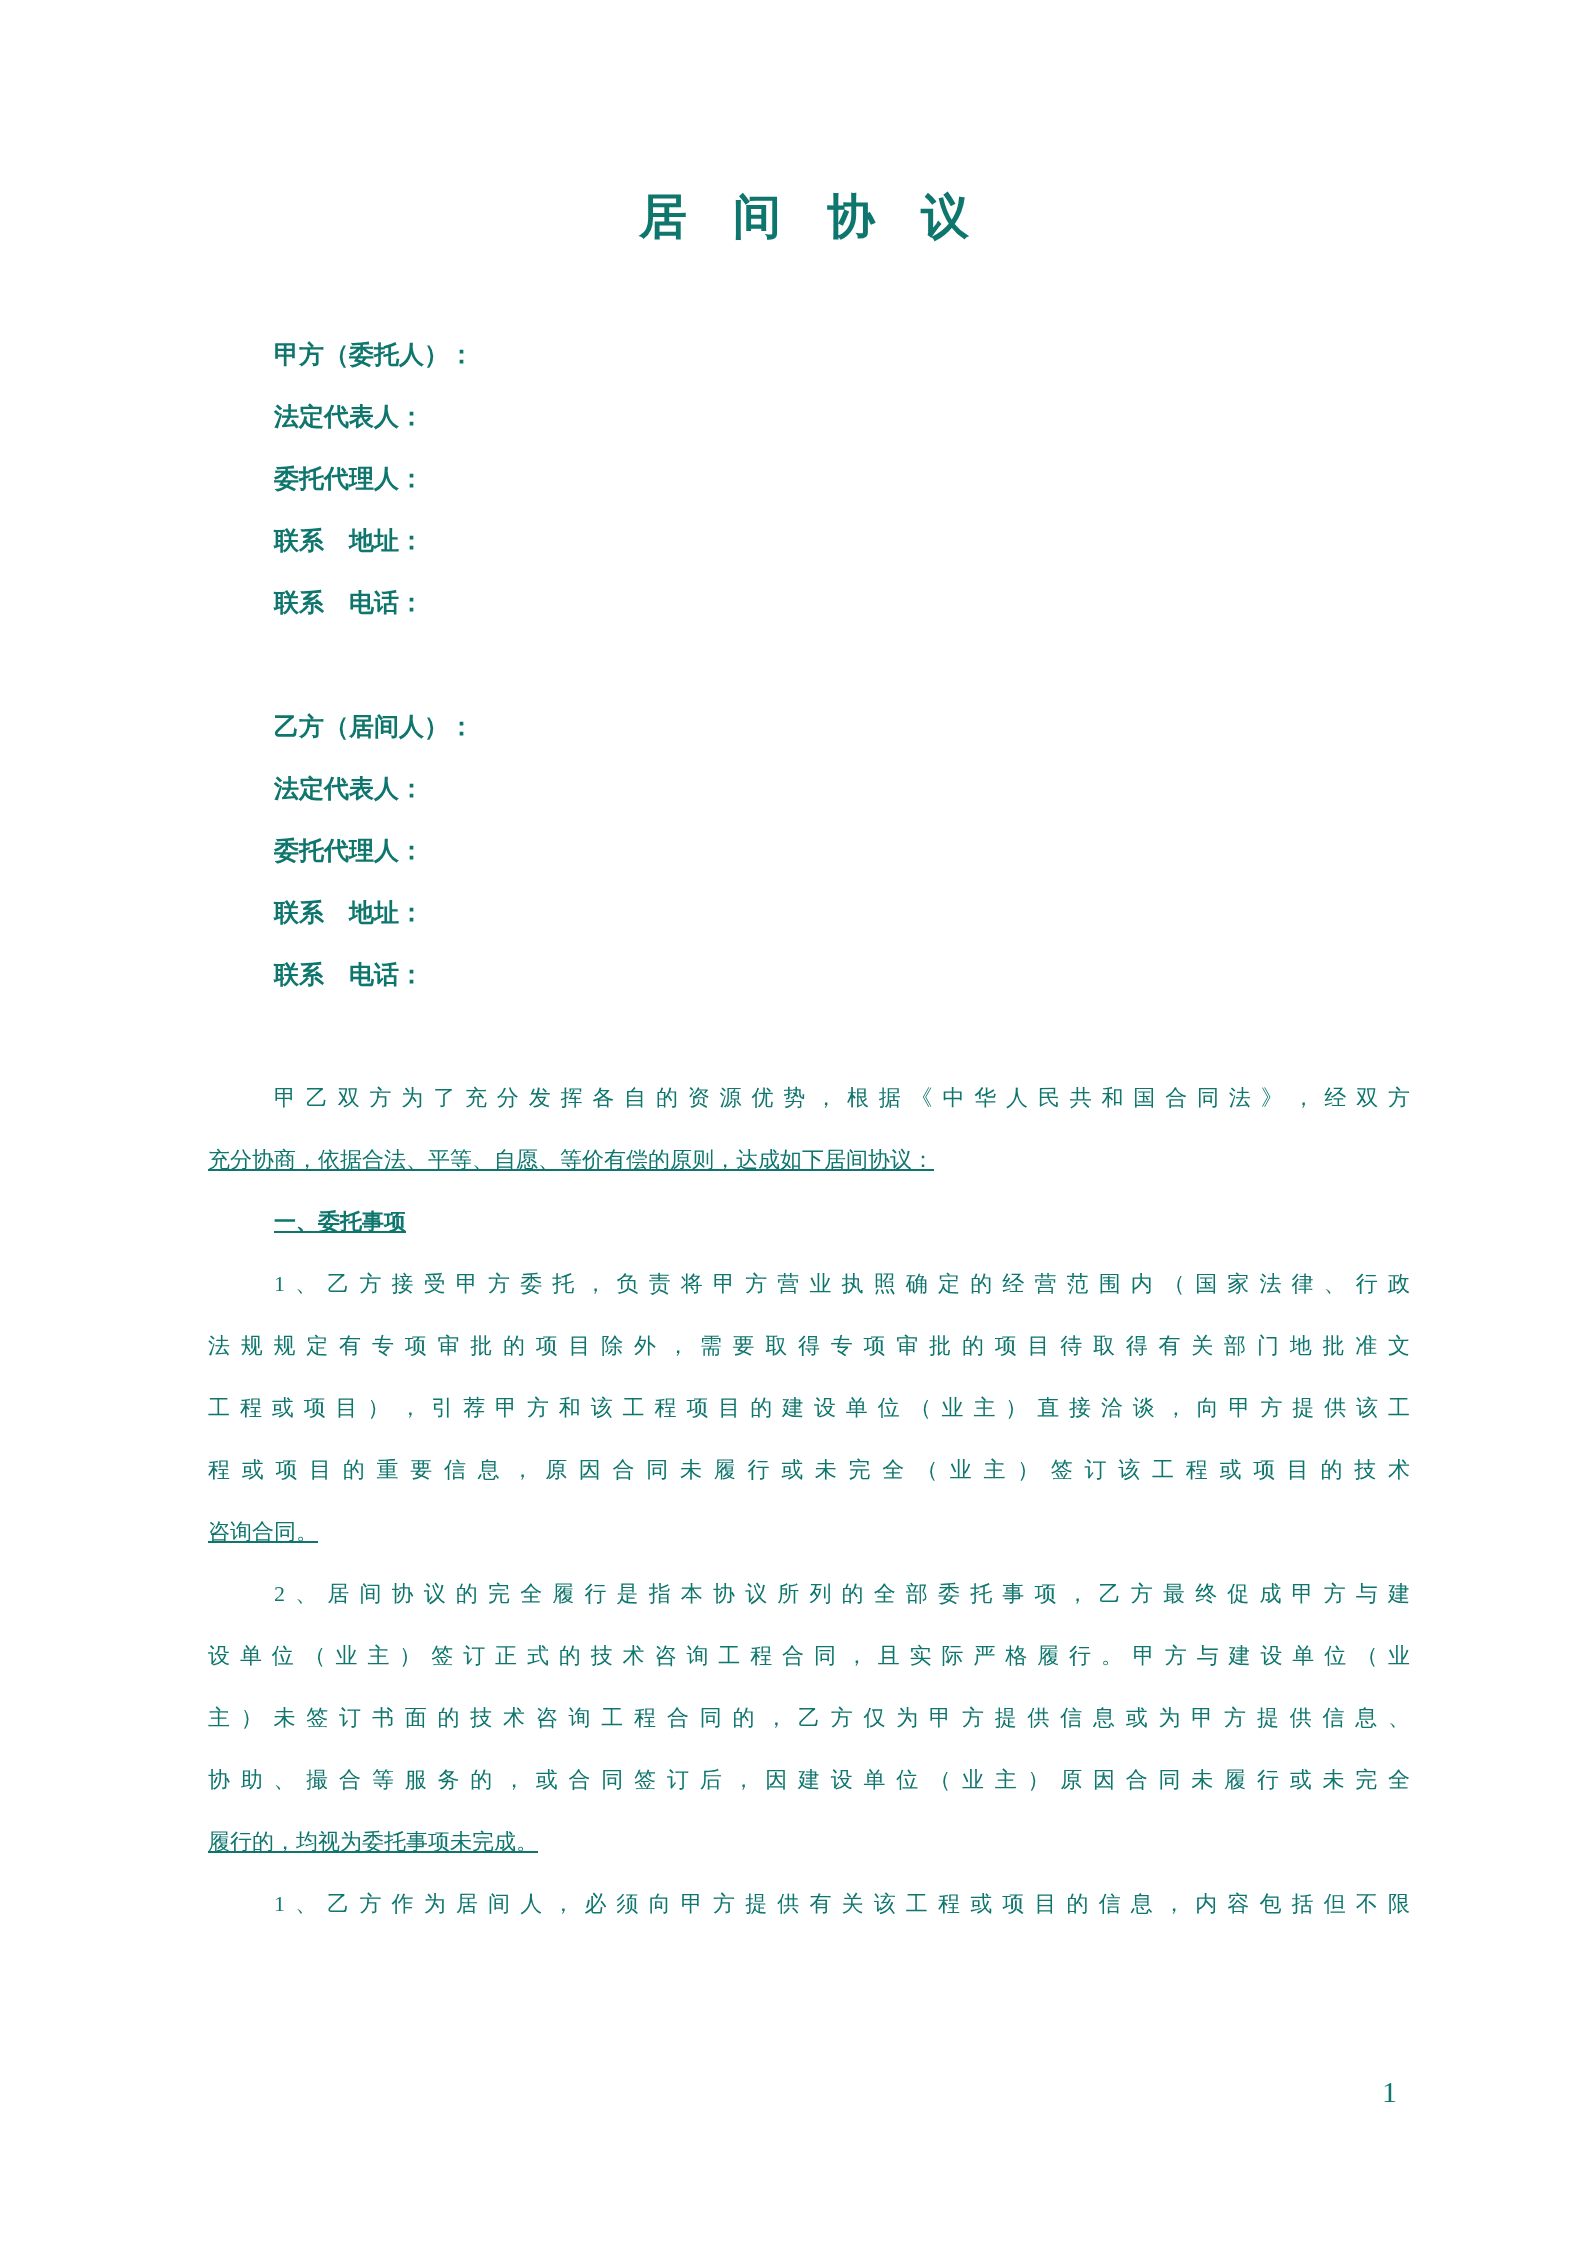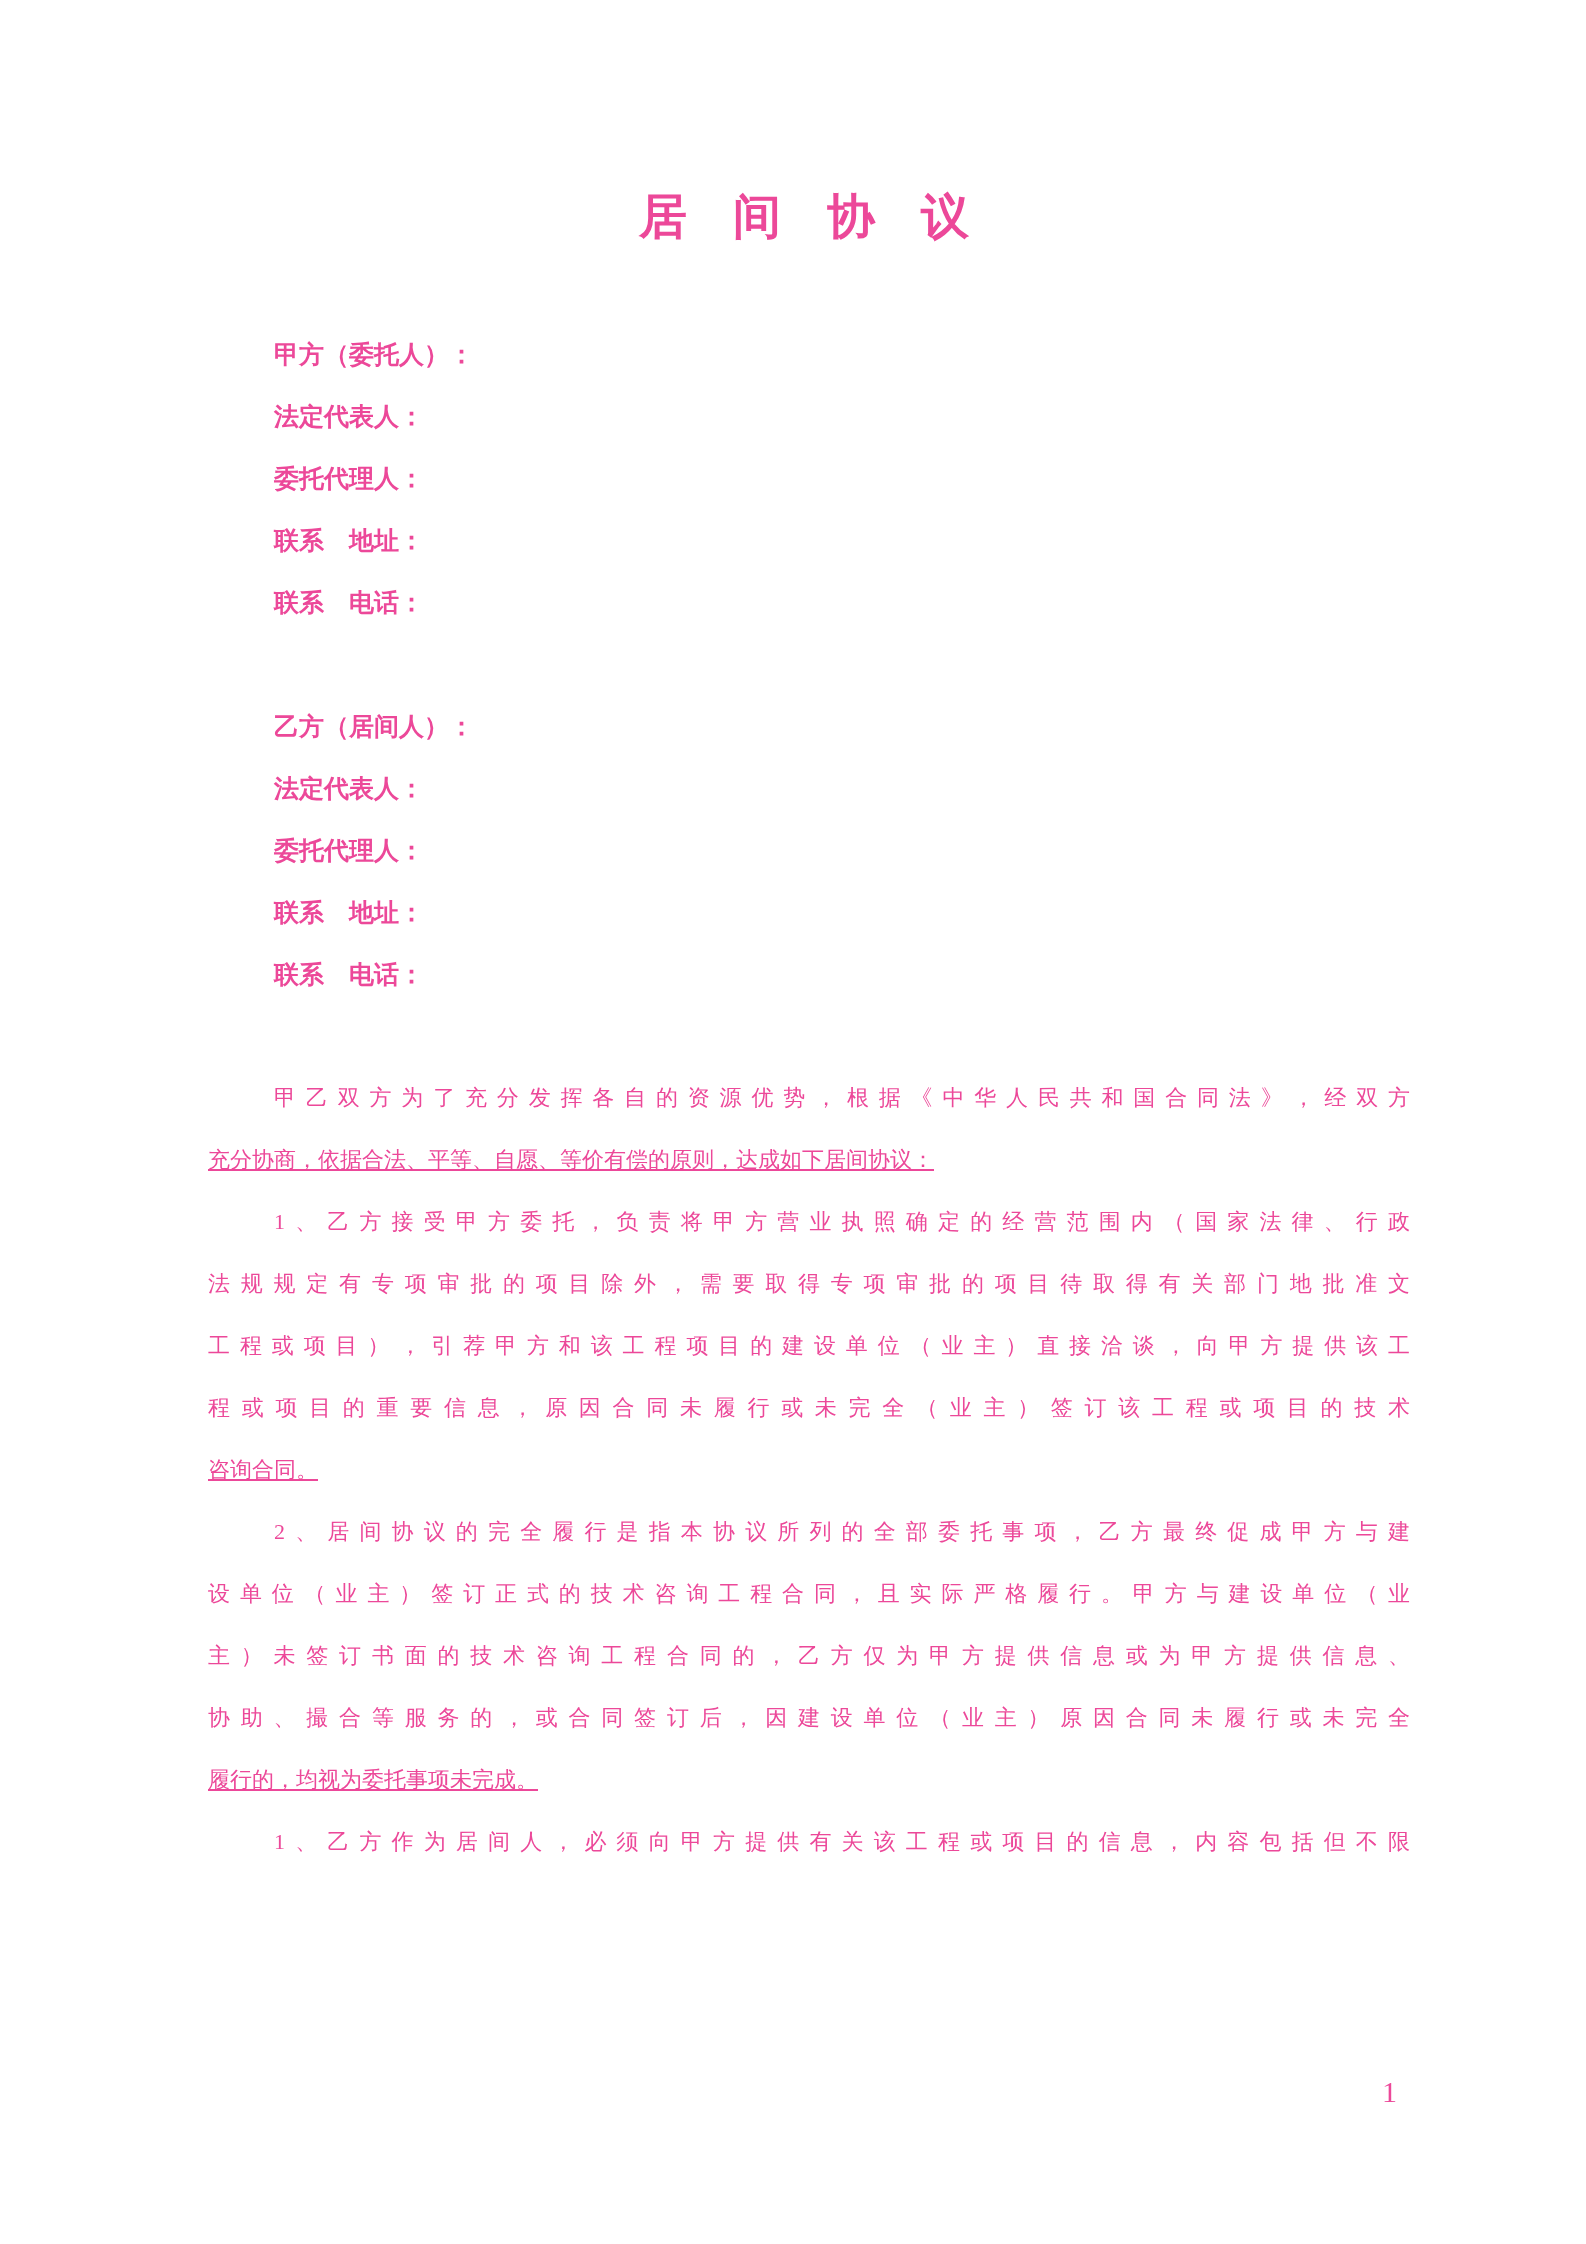--- a/index.html
+++ b/index.html
@@ -2,21 +2,21 @@
 <html><head>
 <meta charset="utf-8">
 <style>
   * { margin: 0; padding: 0; box-sizing: border-box; }
   html, body { background: #ffffff; }
   .page {
     position: relative;
     width: 1586px;
     height: 2244px;
     background: #ffffff;
-    color: #ec4899;
+    color: #0f766e;
     font-family: "Liberation Serif", "DejaVu Serif", serif;
     overflow: hidden;
   }
   .title {
     position: absolute;
     top: 186px;
     left: 208px;
     width: 1202px;
     height: 62px;
     font-size: 48px;
@@ -85,20 +85,21 @@
     <div class="party-line">乙方（居间人）：</div>
     <div class="party-line">法定代表人：</div>
     <div class="party-line">委托代理人：</div>
     <div class="party-line">联系　地址：</div>
     <div class="party-line">联系　电话：</div>
   </div>
 
   <div class="body-block">
     <div class="line indent">甲乙双方为了充分发挥各自的资源优势，根据《中华人民共和国合同法》，经双方</div>
     <div class="line end">充分协商，依据合法、平等、自愿、等价有偿的原则，达成如下居间协议：</div>
+    <div class="line indent bold end">一、委托事项</div>
     <div class="line indent">1、乙方接受甲方委托，负责将甲方营业执照确定的经营范围内（国家法律、行政</div>
     <div class="line">法规规定有专项审批的项目除外，需要取得专项审批的项目待取得有关部门地批准文</div>
     <div class="line">工程或项目），引荐甲方和该工程项目的建设单位（业主）直接洽谈，向甲方提供该工</div>
     <div class="line">程或项目的重要信息，原因合同未履行或未完全（业主）签订该工程或项目的技术</div>
     <div class="line end">咨询合同。</div>
     <div class="line indent">2、居间协议的完全履行是指本协议所列的全部委托事项，乙方最终促成甲方与建</div>
     <div class="line">设单位（业主）签订正式的技术咨询工程合同，且实际严格履行。甲方与建设单位（业</div>
     <div class="line">主）未签订书面的技术咨询工程合同的，乙方仅为甲方提供信息或为甲方提供信息、</div>
     <div class="line">协助、撮合等服务的，或合同签订后，因建设单位（业主）原因合同未履行或未完全</div>
     <div class="line end">履行的，均视为委托事项未完成。</div>

